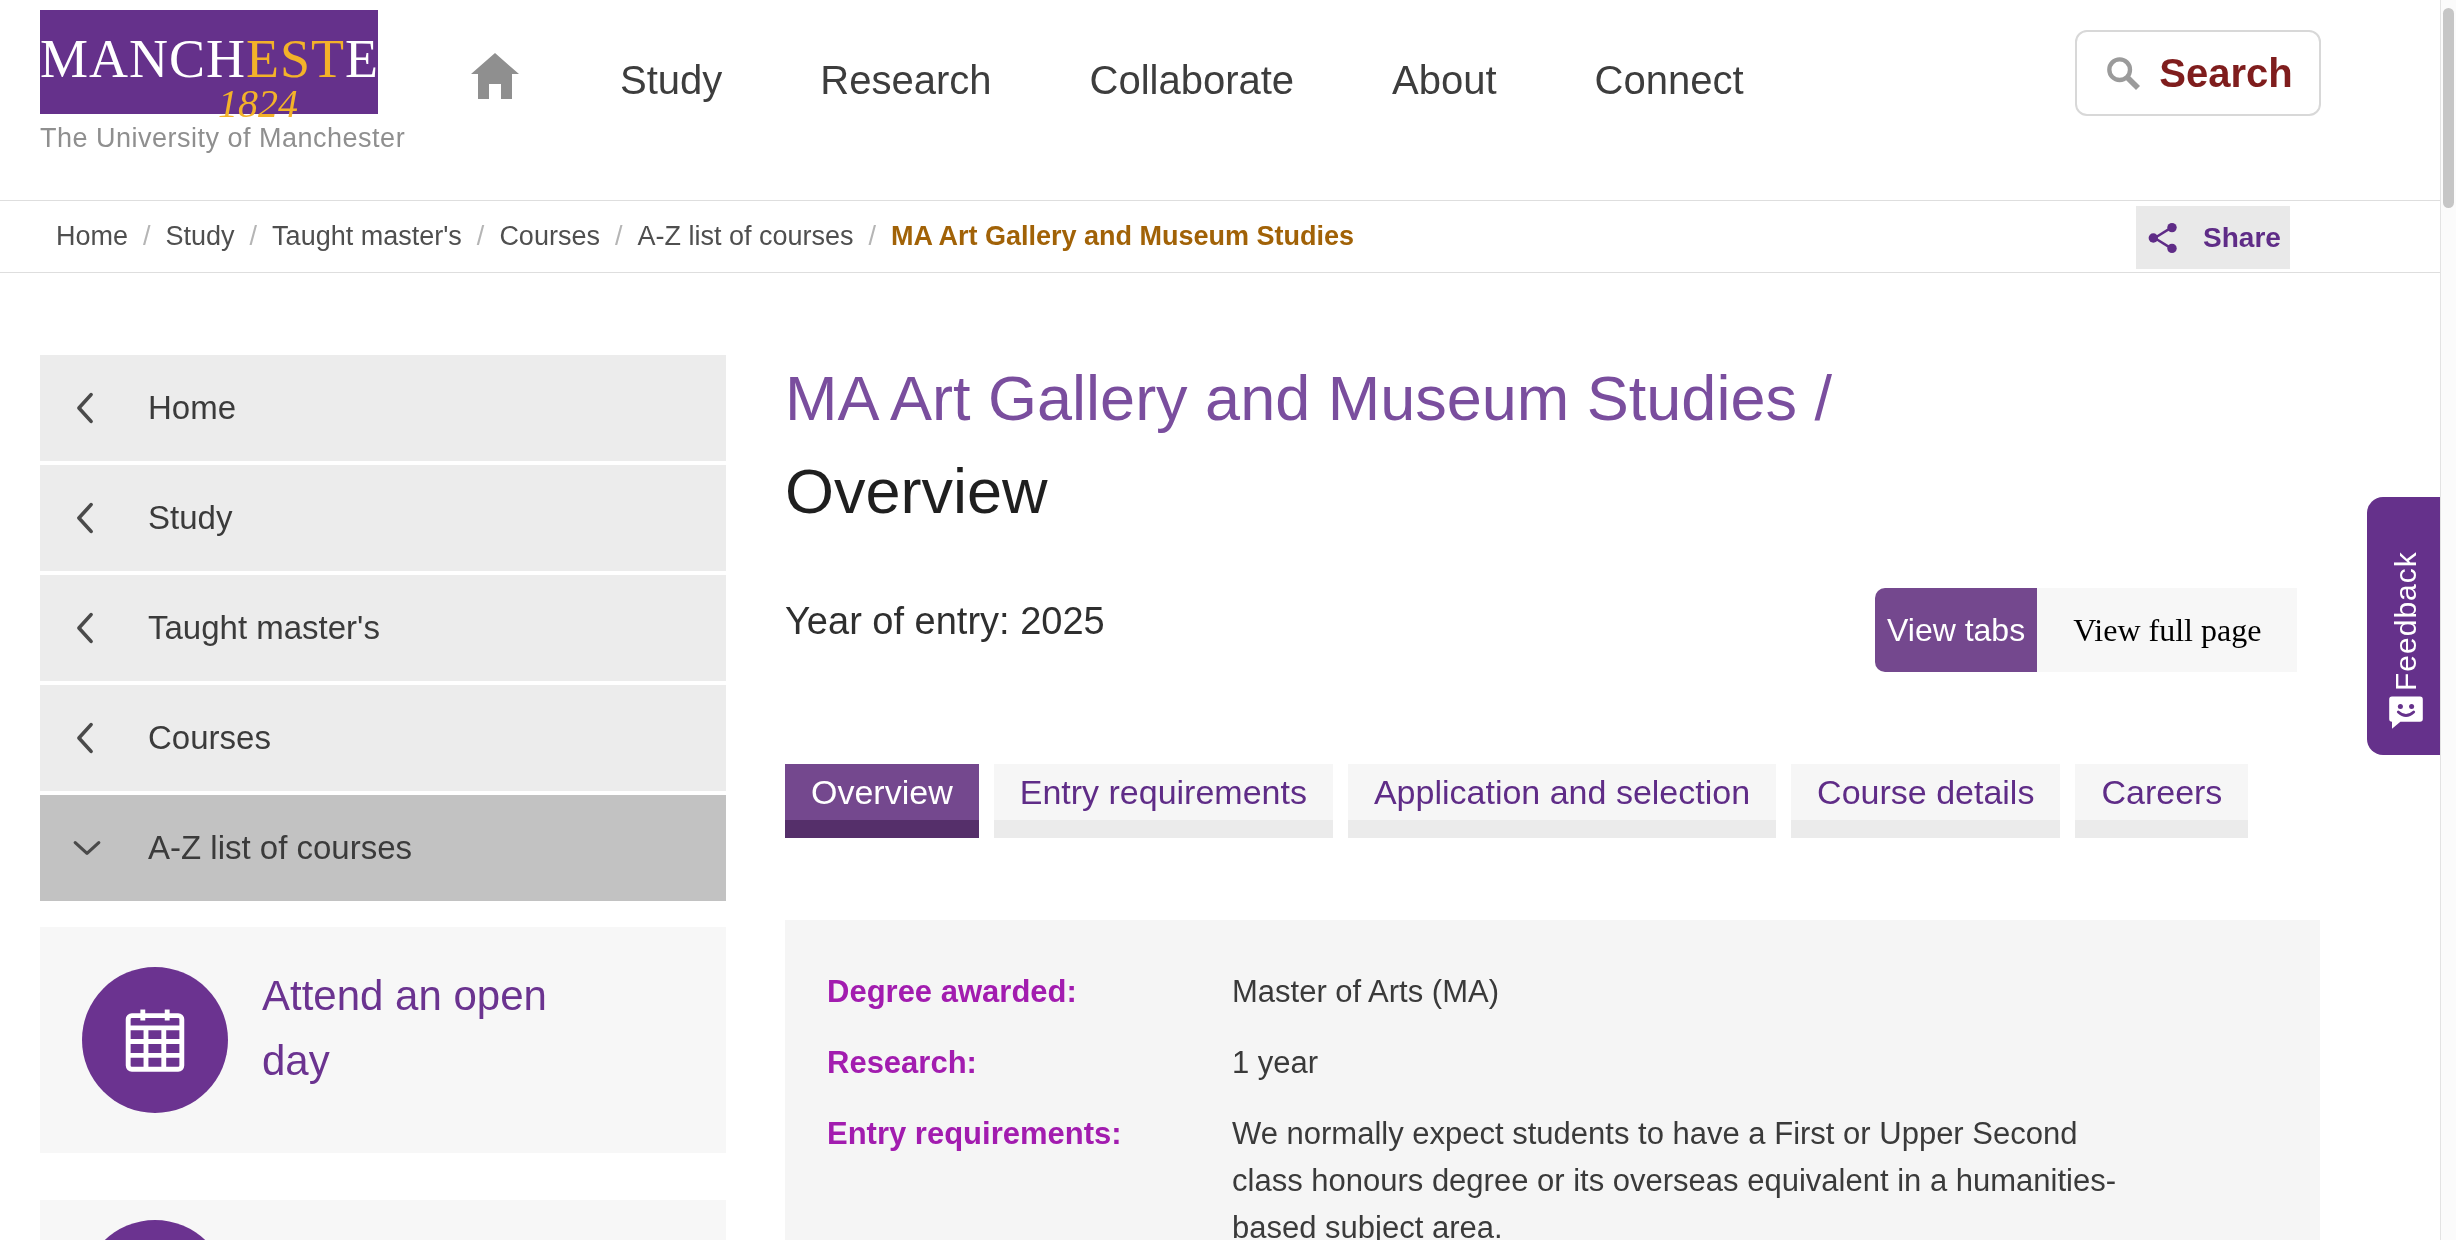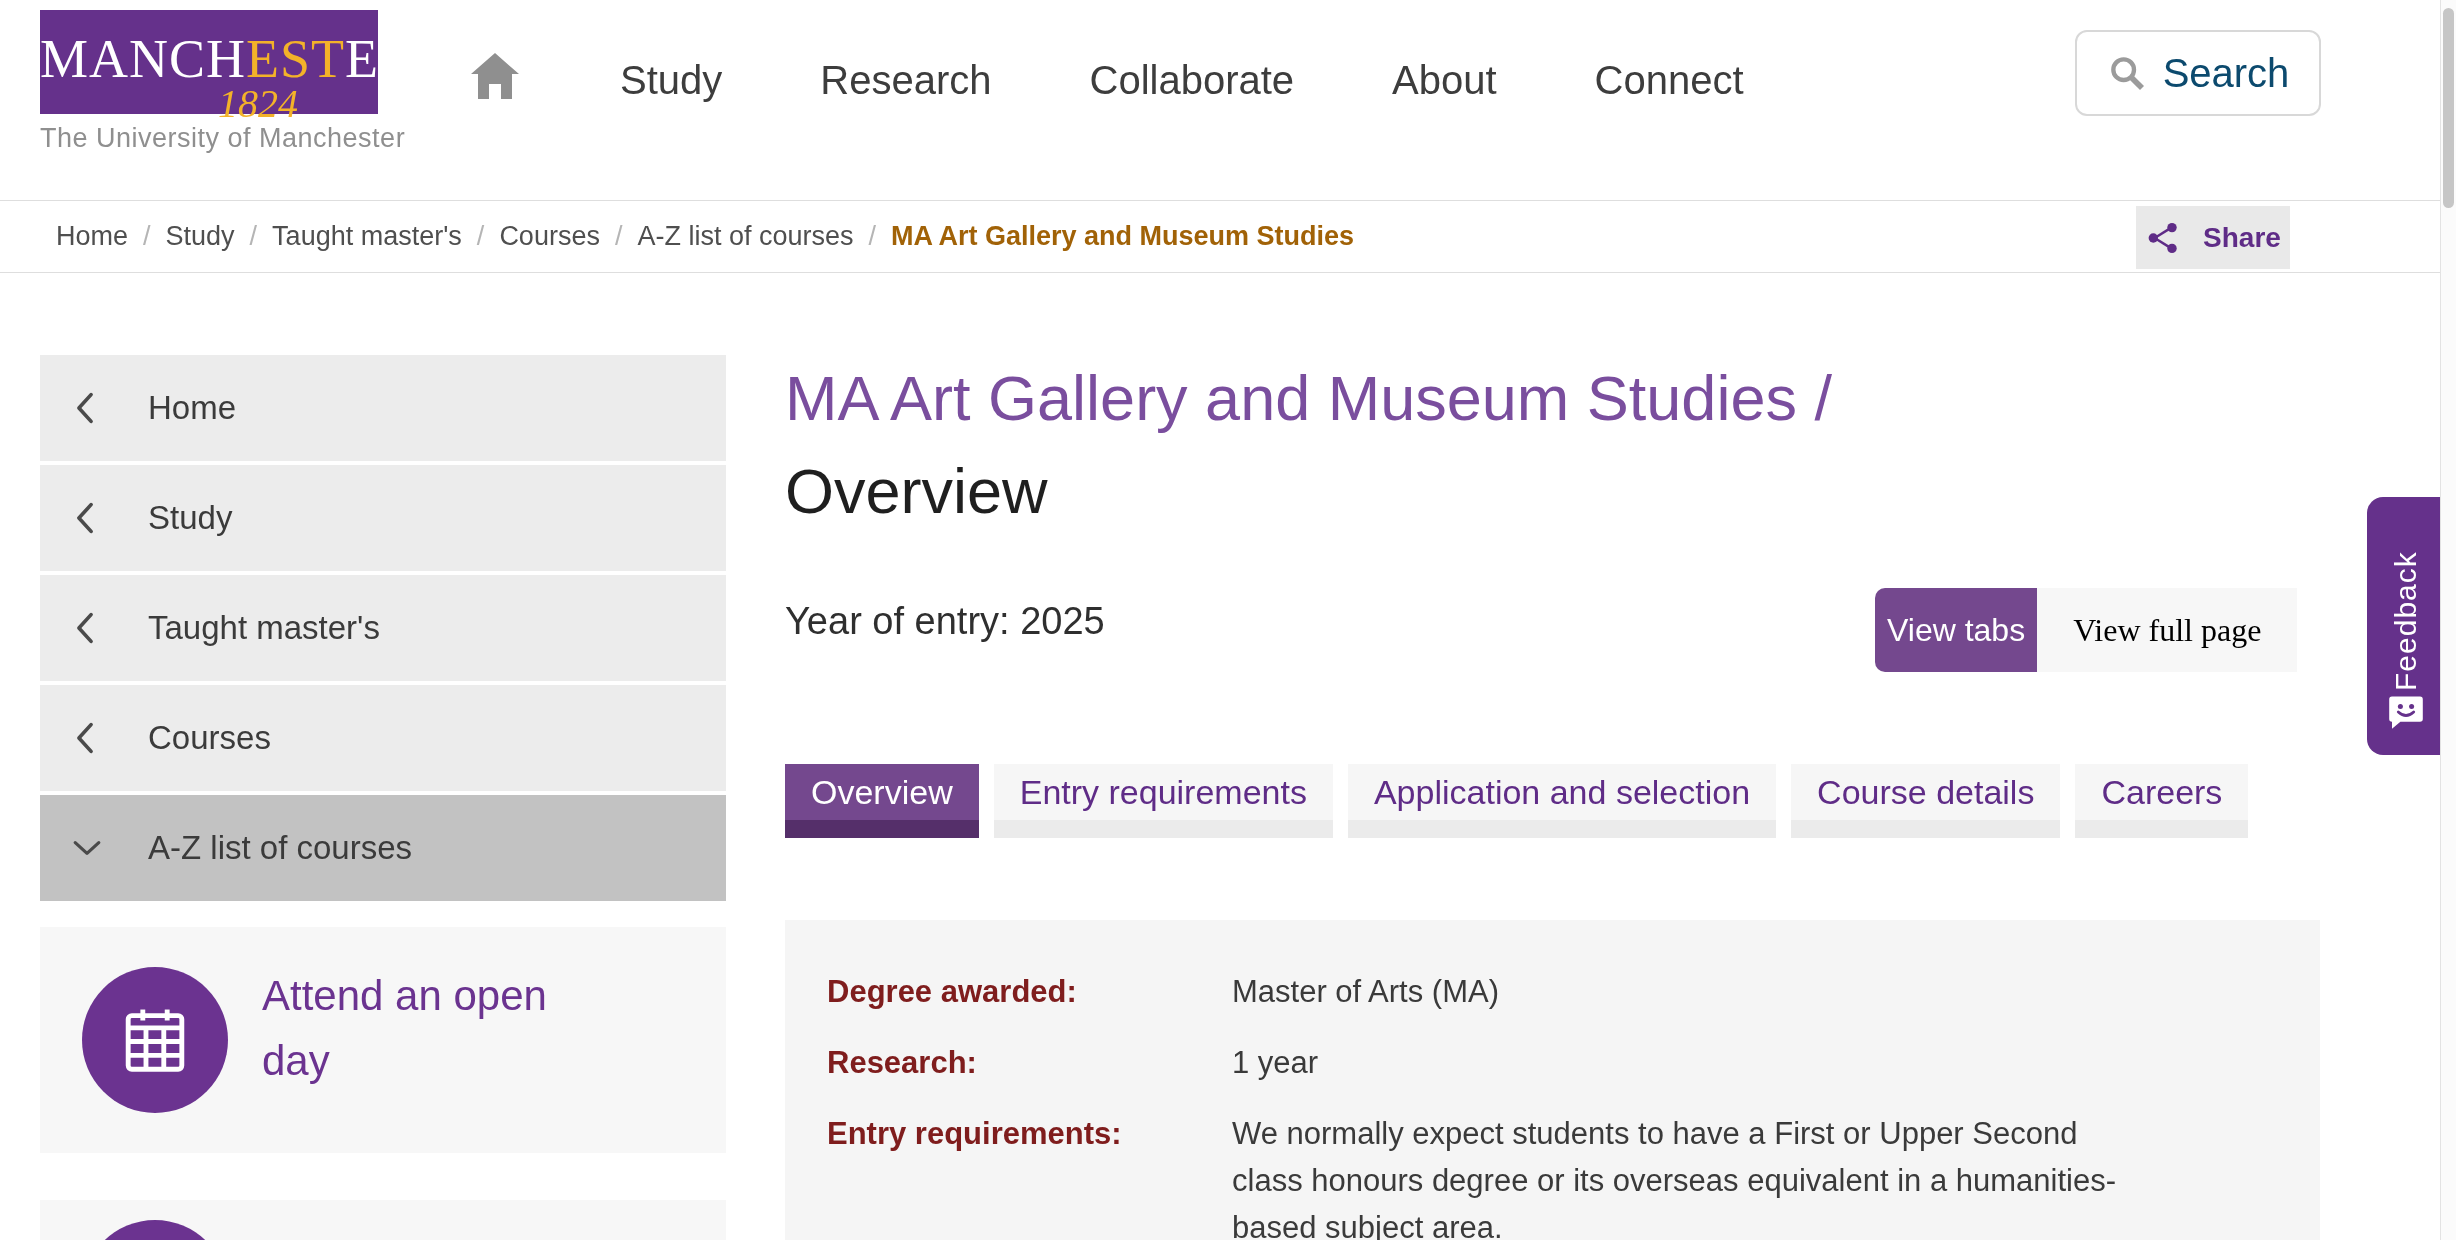--- a/index.html
+++ b/index.html
@@ -20,21 +20,21 @@
 
   .nav { position:absolute; left:468px; top:0; height:160px; display:flex;
          align-items:center; gap:98px; }
   .nav a { font-size:40px; font-weight:300; color:#3d3d3d; text-decoration:none; cursor:pointer; }
   .nav .home-link { display:flex; align-items:center; }
 
   .search-box { position:absolute; left:2075px; top:30px; width:246px; height:86px;
                 border:2px solid #d8d8d8; border-radius:12px; display:flex;
                 align-items:center; justify-content:center; gap:16px; cursor:pointer;
                 background:#fff; }
-  .search-box span { font-size:40px; font-weight:400; color:#0c4a6e; }
+  .search-box span { font-size:40px; font-weight:700; color:#7f1d1d; }
 
   
   .crumbbar { position:absolute; left:0; top:200px; width:100%; height:73px;
               border-top:1px solid #dedede; border-bottom:1px solid #dedede; background:#fff; }
   .crumbs { position:absolute; left:56px; top:0; height:100%; display:flex;
             align-items:center; gap:15px; font-size:27px; color:#4f4f4f; }
   .crumbs a { color:#4f4f4f; text-decoration:none; cursor:pointer; }
   .crumbs .sep { color:#b5b5b5; }
   .crumbs .current { font-weight:bold; color:#a16207;text-align:center; }
   .share-btn { position:absolute; left:2136px; top:5px; width:154px; height:63px;
@@ -80,21 +80,21 @@
 
   .tabs { position:absolute; left:785px; top:764px; display:flex; gap:15px; }
   .tab { height:74px; display:flex; align-items:center; padding:0 26px; font-size:34px;
          cursor:pointer; background:#f6f6f6; color:#5f2c87;
          border-bottom:18px solid #ebebeb; }
   .tab.active { background:#74488e; color:#fff; border-bottom:18px solid #552f6a; }
 
   .facts { position:absolute; left:785px; top:920px; width:1535px; height:320px;
            background:#f5f5f5; padding:48px 0 0 42px; }
   .fact-row { display:flex; margin-bottom:24px; }
-  .fact-label { width:405px; font-size:31px; font-weight:bold; color:#7f1d1d;
+  .fact-label { width:405px; font-size:31px; font-weight:bold; color:#a21caf;
                 line-height:47px; flex:none; }
   .fact-value { max-width:910px; font-size:31px; color:#3a3a3a; line-height:47px; }
 
   
   .feedback { position:absolute; left:2367px; top:497px; width:78px; height:258px;
               background:#65318b; border-radius:16px 0 0 16px; cursor:pointer; }
   .feedback .fb-text { position:absolute; left:50%; top:14px; transform:translateX(-50%);
               writing-mode:vertical-rl; transform:translateX(-50%) rotate(180deg);
               color:#fff; font-size:30px; letter-spacing:1px; height:180px;
               display:flex; align-items:center; }

